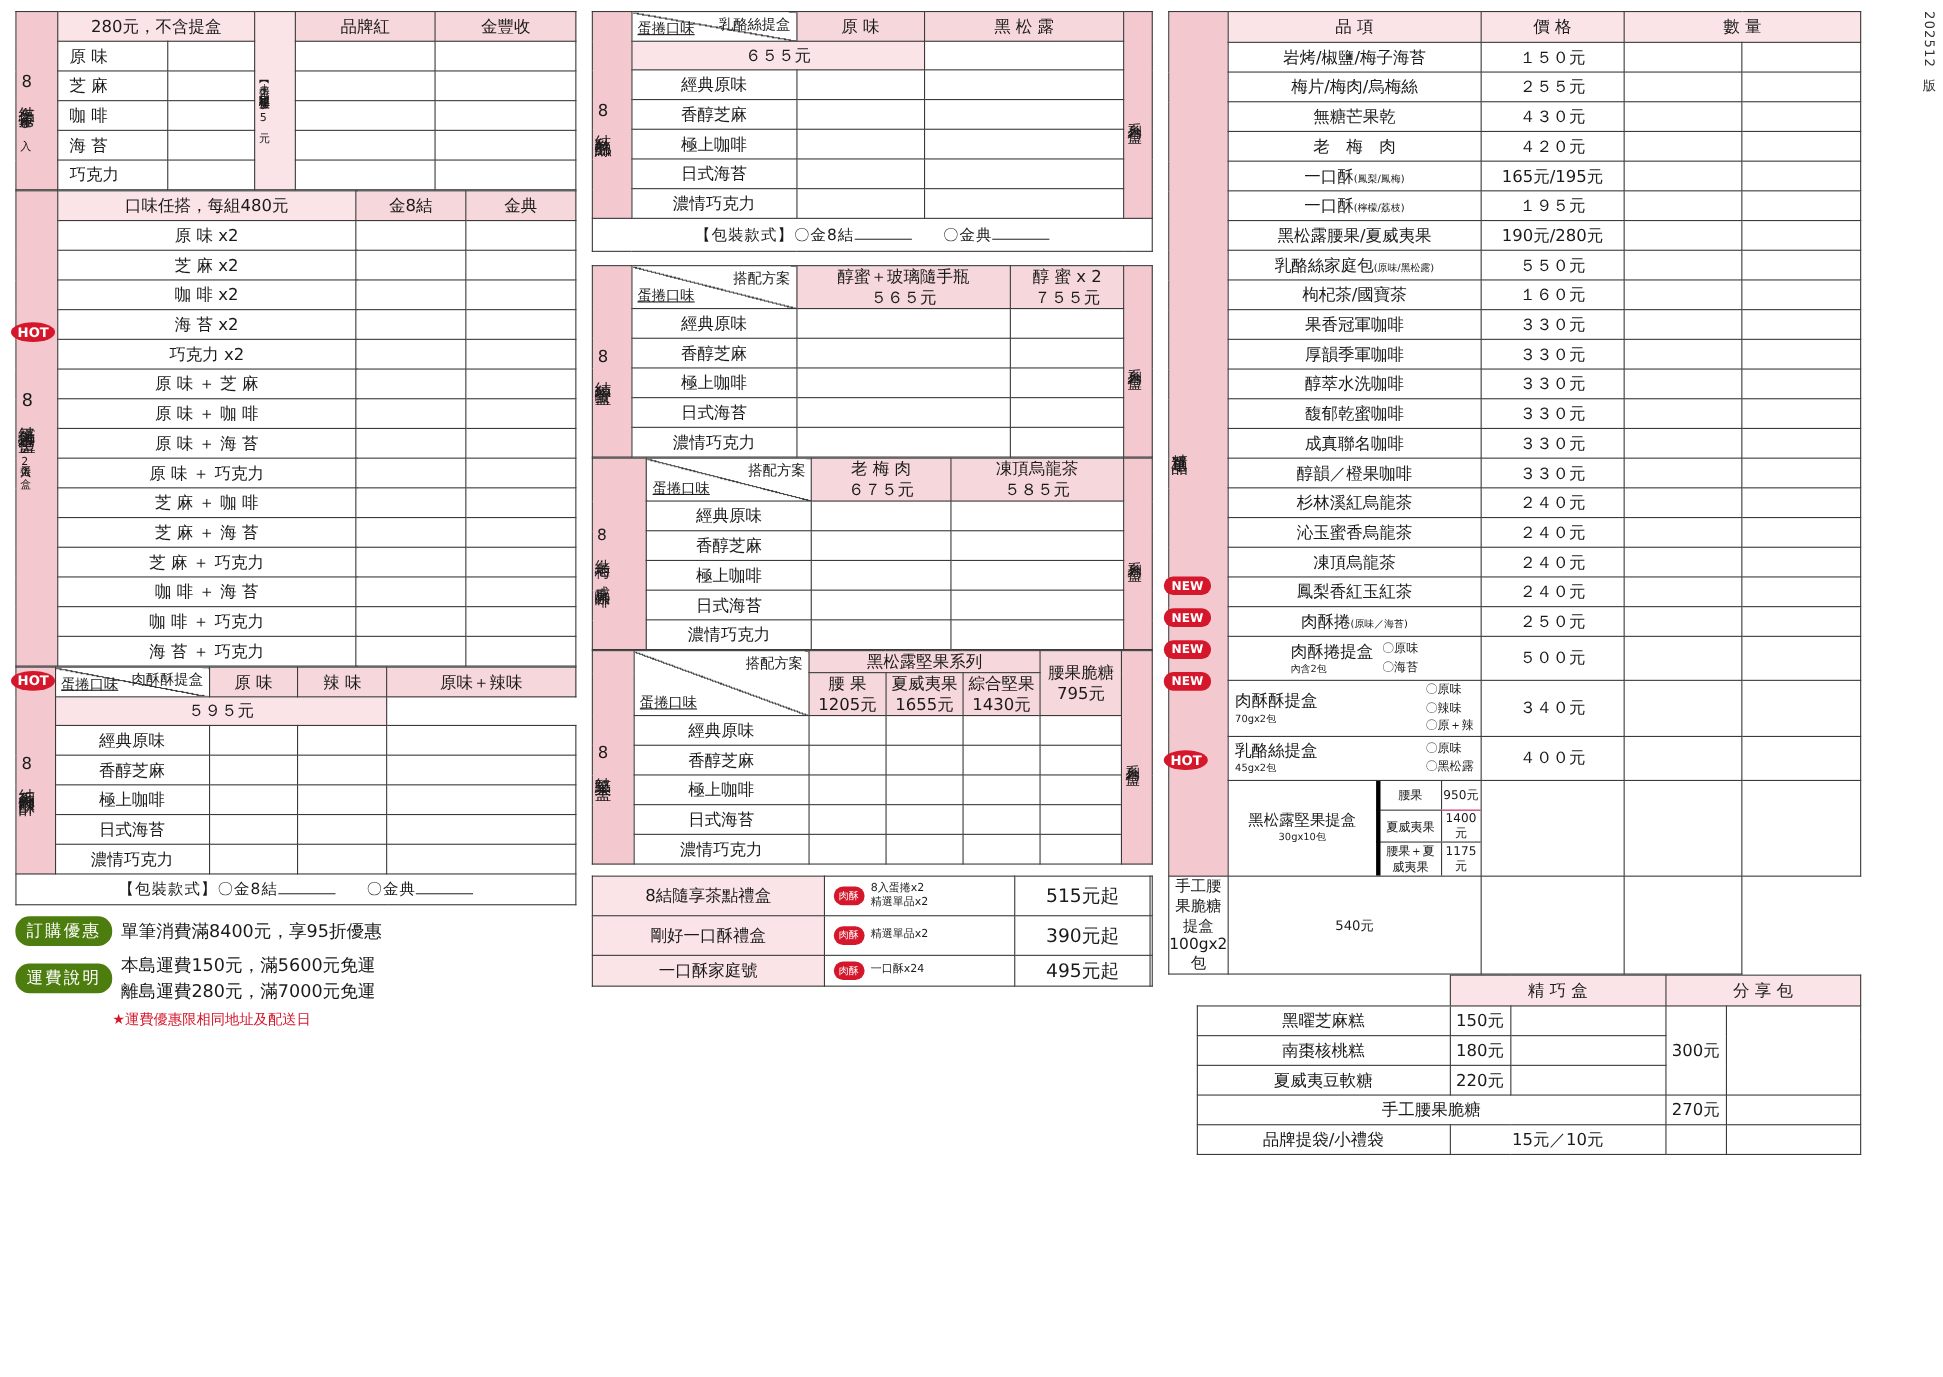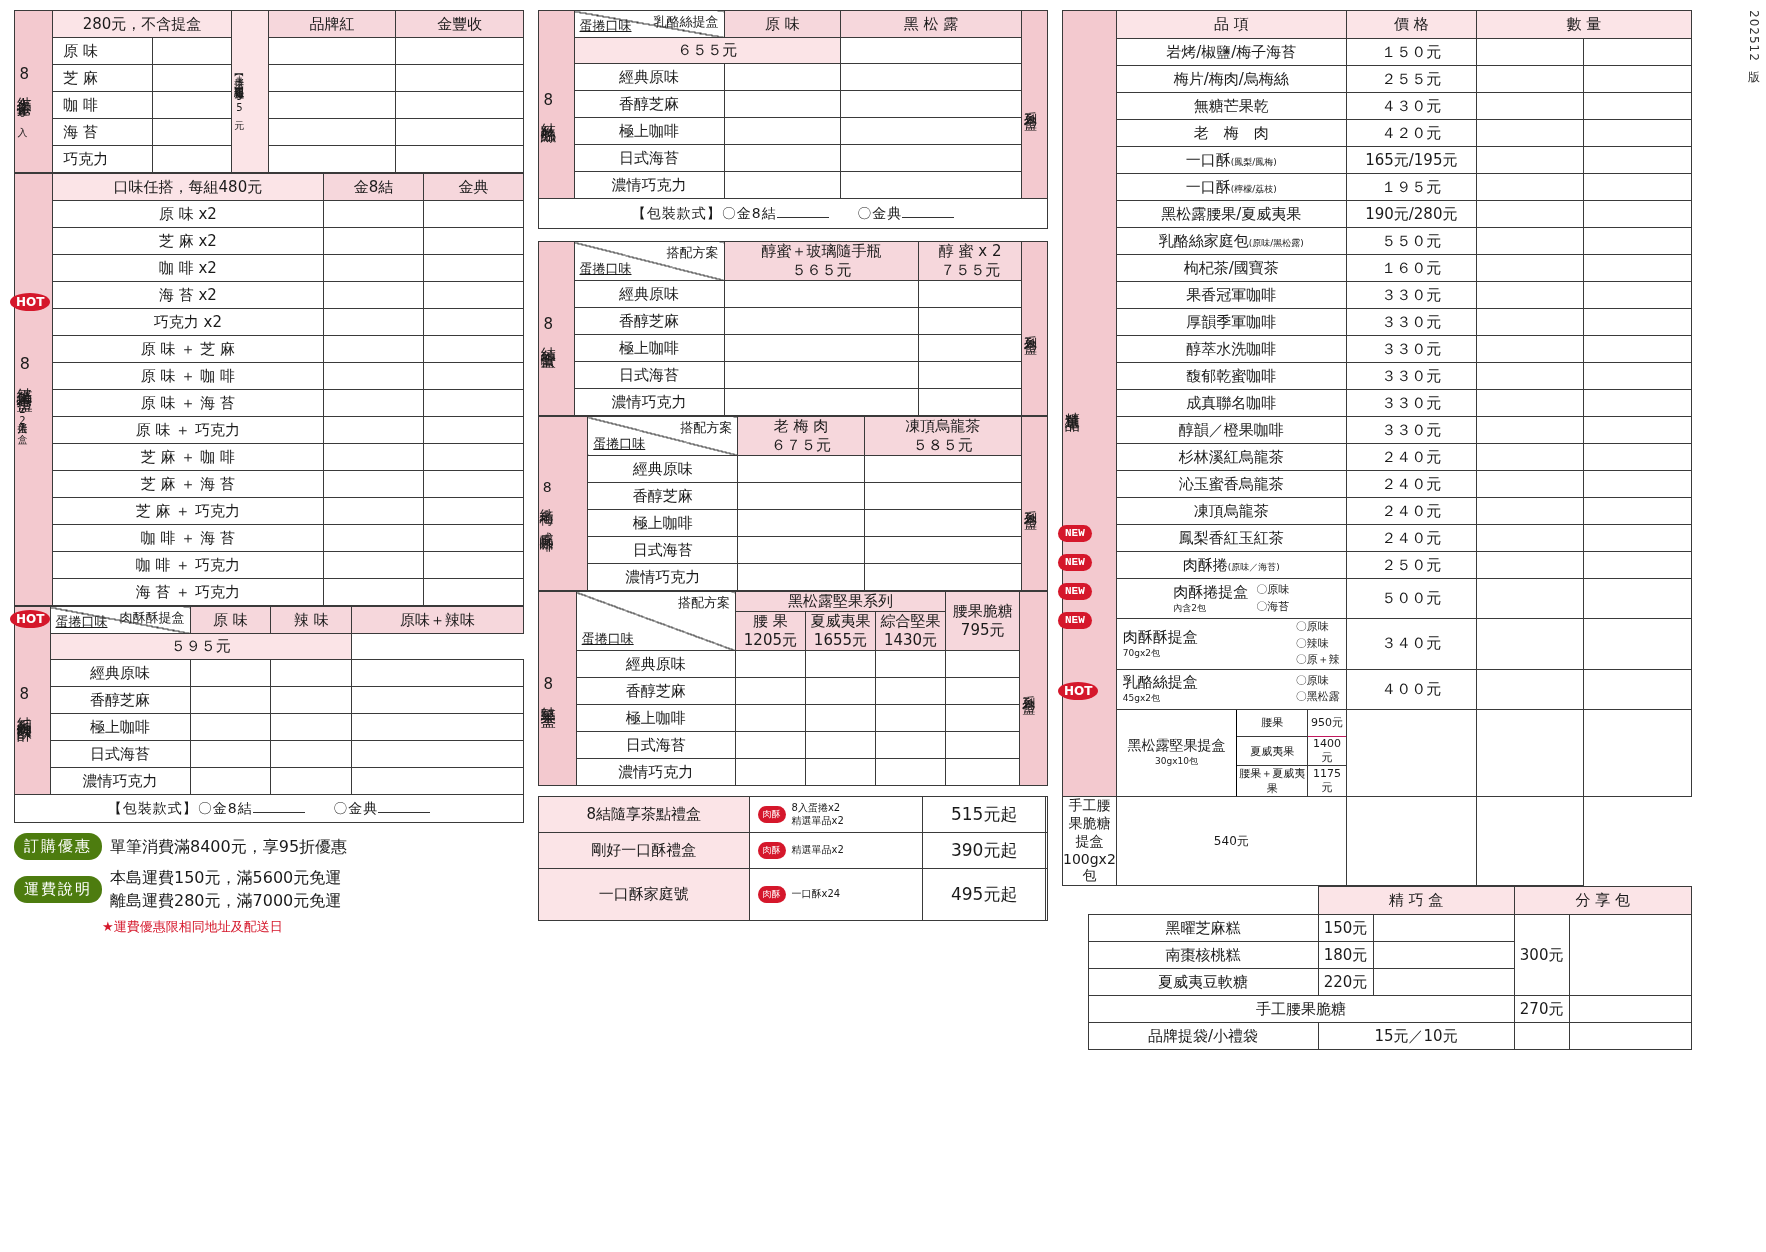--- a/index.html
+++ b/index.html
@@ -56,21 +56,20 @@
   }
   .badge-pill {
     display:inline-block;
     background:#d5172b;
     color:#fff;
     border-radius:12px;
     font-size:11px;
     font-weight:bold;
     padding:3px 7px;
     line-height:1;
-    font-family:Liberation Mono, monospace;
   }
   .hotfloat { position:absolute; left:-4px; z-index:5; }
 
   .notes { margin-top:10px; }
   .note-row { display:flex; align-items:center; gap:8px; margin-bottom:6px; }
   .note-tag {
     background:#4d7c0f; color:#fff; border-radius:13px;
     font-size:15px; padding:4px 10px; white-space:nowrap; letter-spacing:2px;
   }
   .note-text { font-size:16px; line-height:1.45; }
@@ -565,21 +564,21 @@
         <td>
           <div class="setbox">
             <span class="meatbadge">肉酥</span>
             <span class="twolines" style="white-space:pre-line">精選單品x2</span>
           </div>
         </td>
         <td style="font-size:17px">390元起</td>
         <td></td>
       </tr>
       <tr>
-        <td class="pinklt hdr" style="height:52px">一口酥家庭號</td>
+        <td class="pinklt hdr" style="height:28px">一口酥家庭號</td>
         <td>
           <div class="setbox">
             <span class="meatbadge">肉酥</span>
             <span class="twolines" style="white-space:pre-line">一口酥x24</span>
           </div>
         </td>
         <td style="font-size:17px">495元起</td>
         <td></td>
       </tr>
     </tbody>
@@ -772,21 +771,21 @@
           <td>４００元</td>
           <td></td>
               <td></td>
         </tr>
 
         <tr>
           <td style="padding:0">
             <table style="width:100%;border:none">
               <tbody>
                     <tr>
-                <td rowspan="3" style="border:none;border-right:1px solid #000000;width:120px">
+                <td rowspan="3" style="border:none;border-right:4px solid #000000;width:136px">
                   <div style="font-size:14px">黑松露堅果提盒</div>
                   <div class="xs">30gx10包</div>
                 </td>
                 <td style="border:none;border-bottom:1px solid #3a3a3a;height:20px;font-size:11px">腰果</td>
                 <td style="border:none;border-bottom:1px solid #be185d;border-left:1px solid #3a3a3a;font-size:11px">950元</td>
               </tr>
               <tr>
                 <td style="border:none;border-bottom:1px solid #3a3a3a;height:20px;font-size:11px">夏威夷果</td>
                 <td style="border:none;border-bottom:1px solid #3a3a3a;border-left:1px solid #3a3a3a;font-size:11px">1400元</td>
               </tr>

